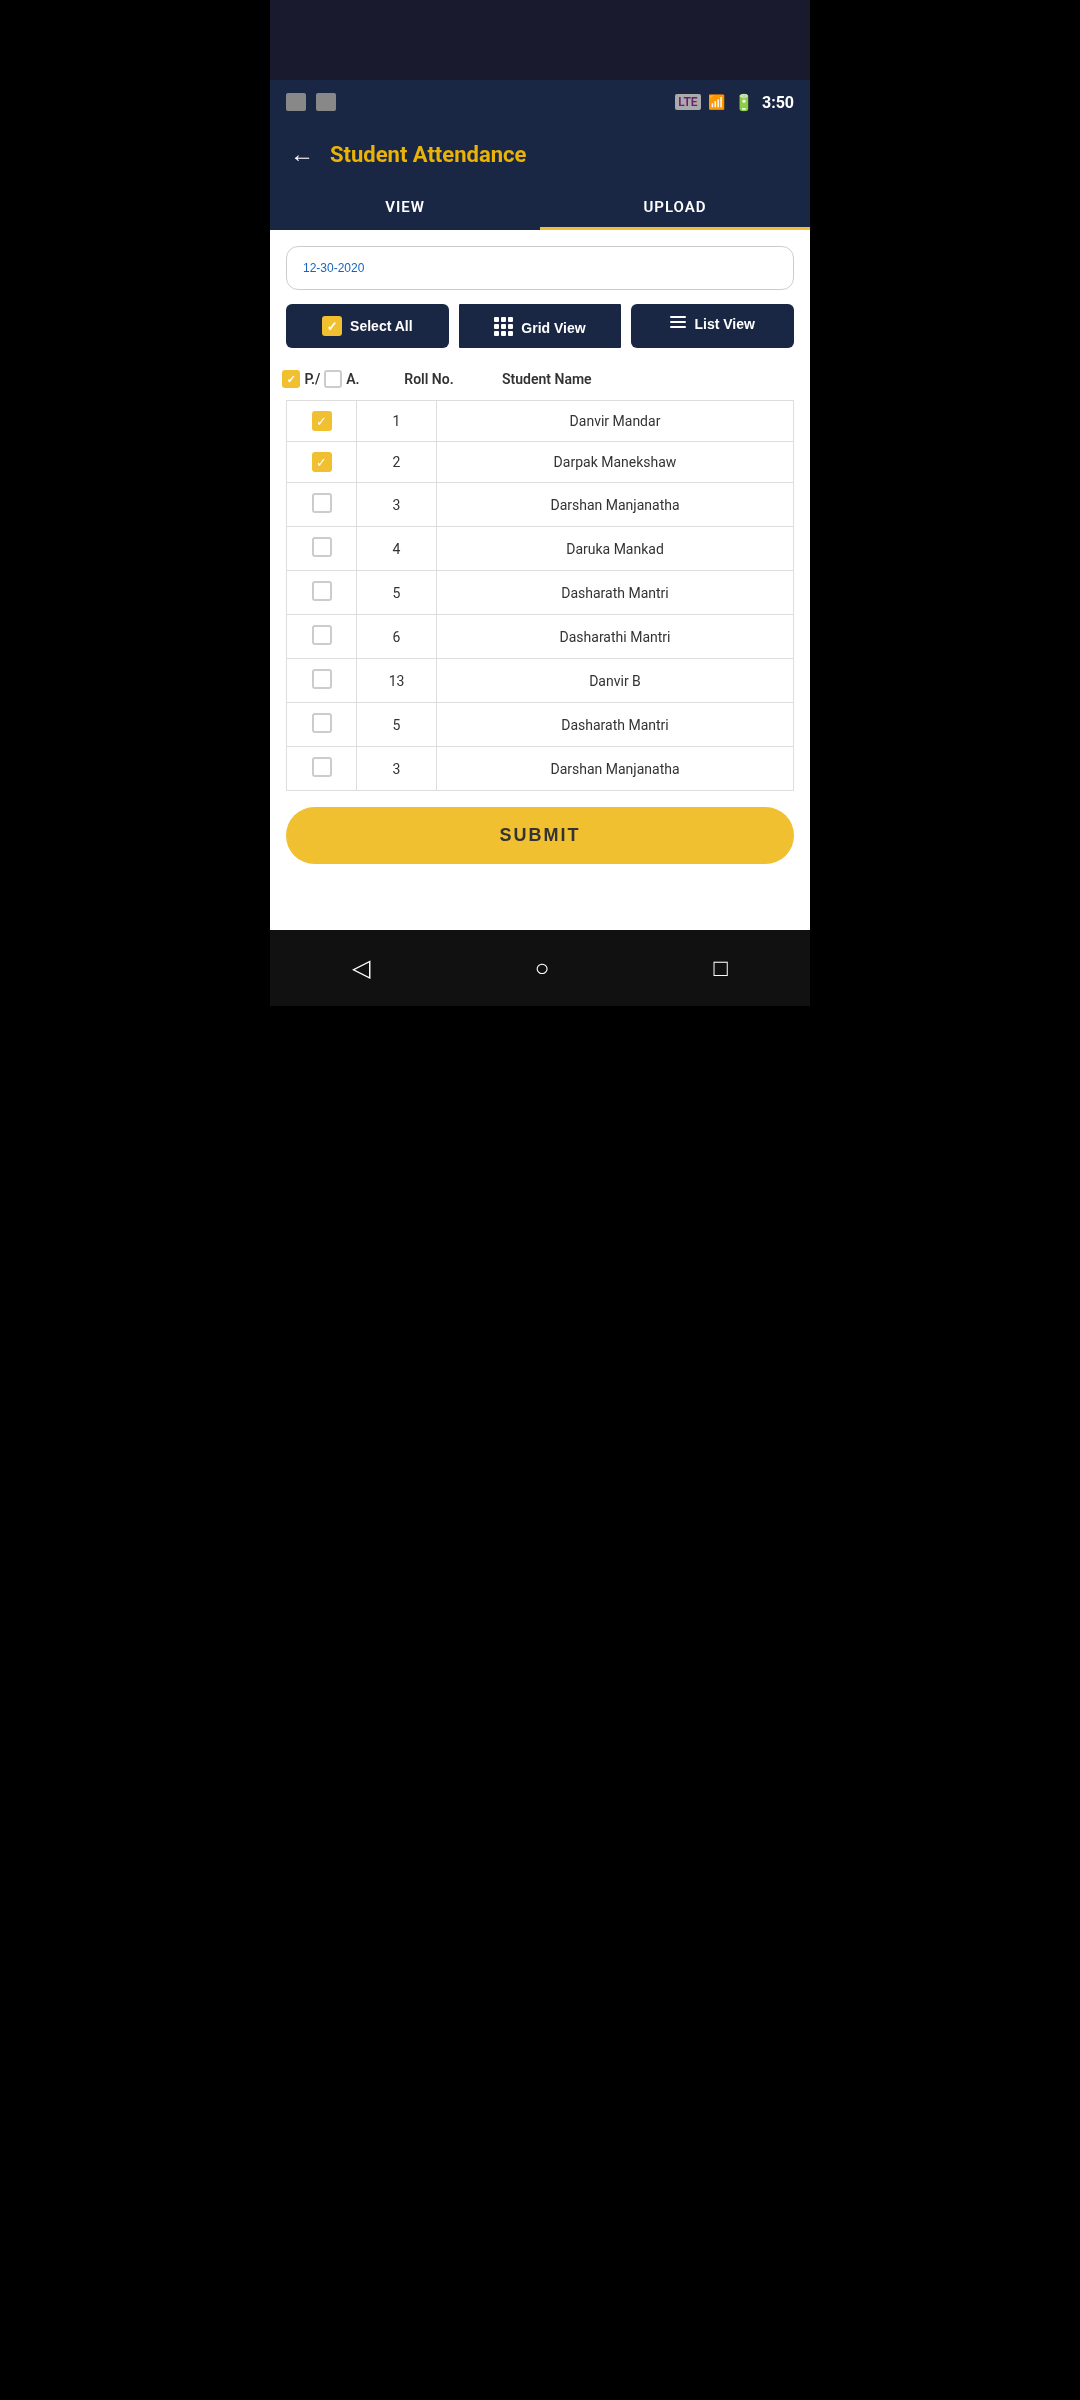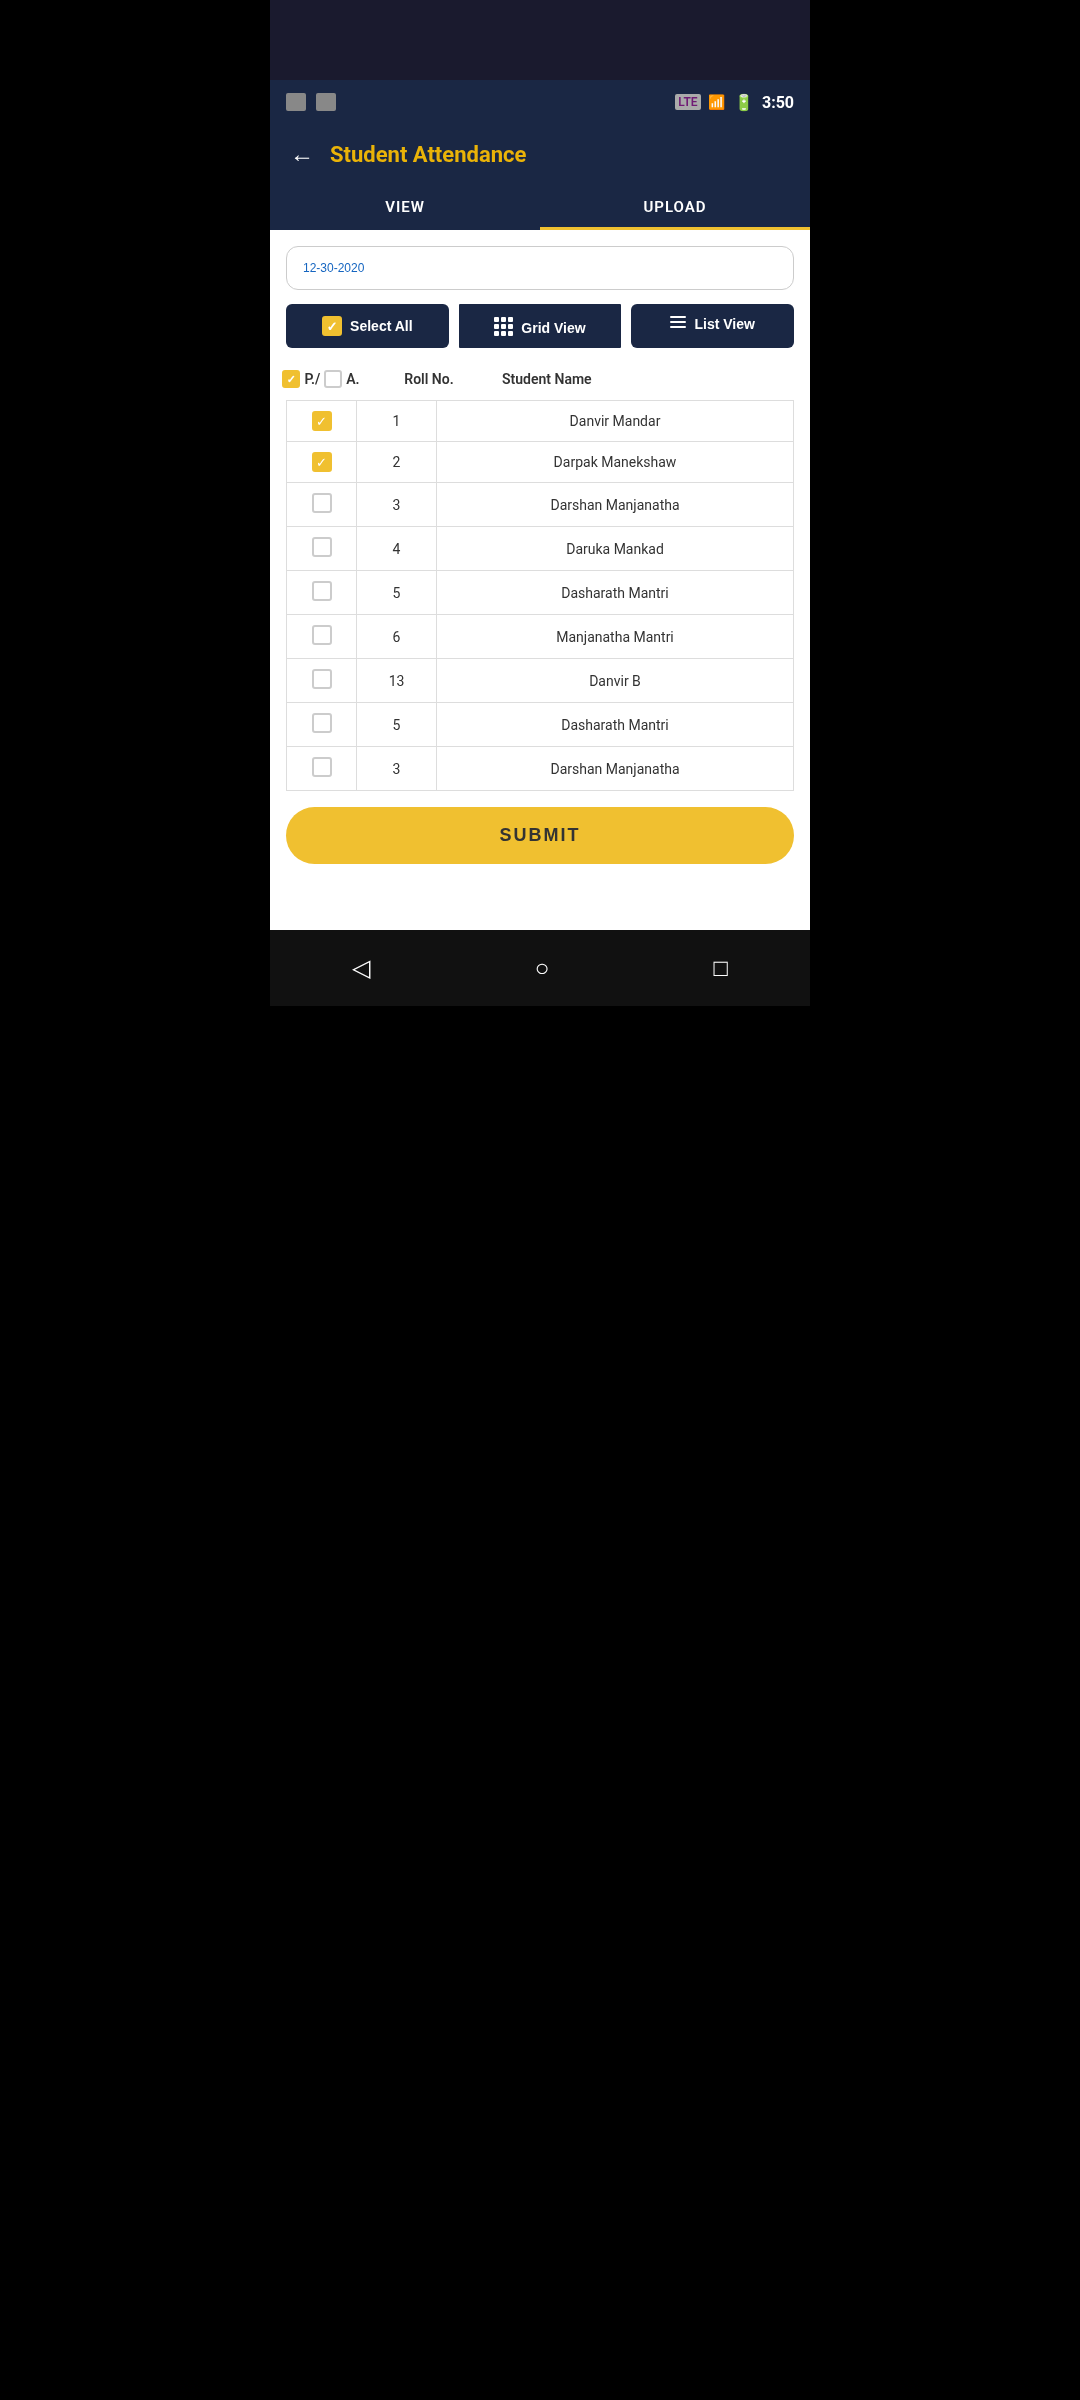--- a/index.html
+++ b/index.html
@@ -419,21 +419,21 @@
           <td class="td-name">Daruka Mankad</td>
         </tr>
         <tr>
           <td class="td-check"><span class="checkbox-unchecked"></span></td>
           <td class="td-roll">5</td>
           <td class="td-name">Dasharath Mantri</td>
         </tr>
         <tr>
           <td class="td-check"><span class="checkbox-unchecked"></span></td>
           <td class="td-roll">6</td>
-          <td class="td-name">Manjanatha Mantri</td>
+          <td class="td-name">Dasharathi Mantri</td>
         </tr>
         <tr>
           <td class="td-check"><span class="checkbox-unchecked"></span></td>
           <td class="td-roll">13</td>
           <td class="td-name">Danvir B</td>
         </tr>
         <tr>
           <td class="td-check"><span class="checkbox-unchecked"></span></td>
           <td class="td-roll">5</td>
           <td class="td-name">Dasharath Mantri</td>

